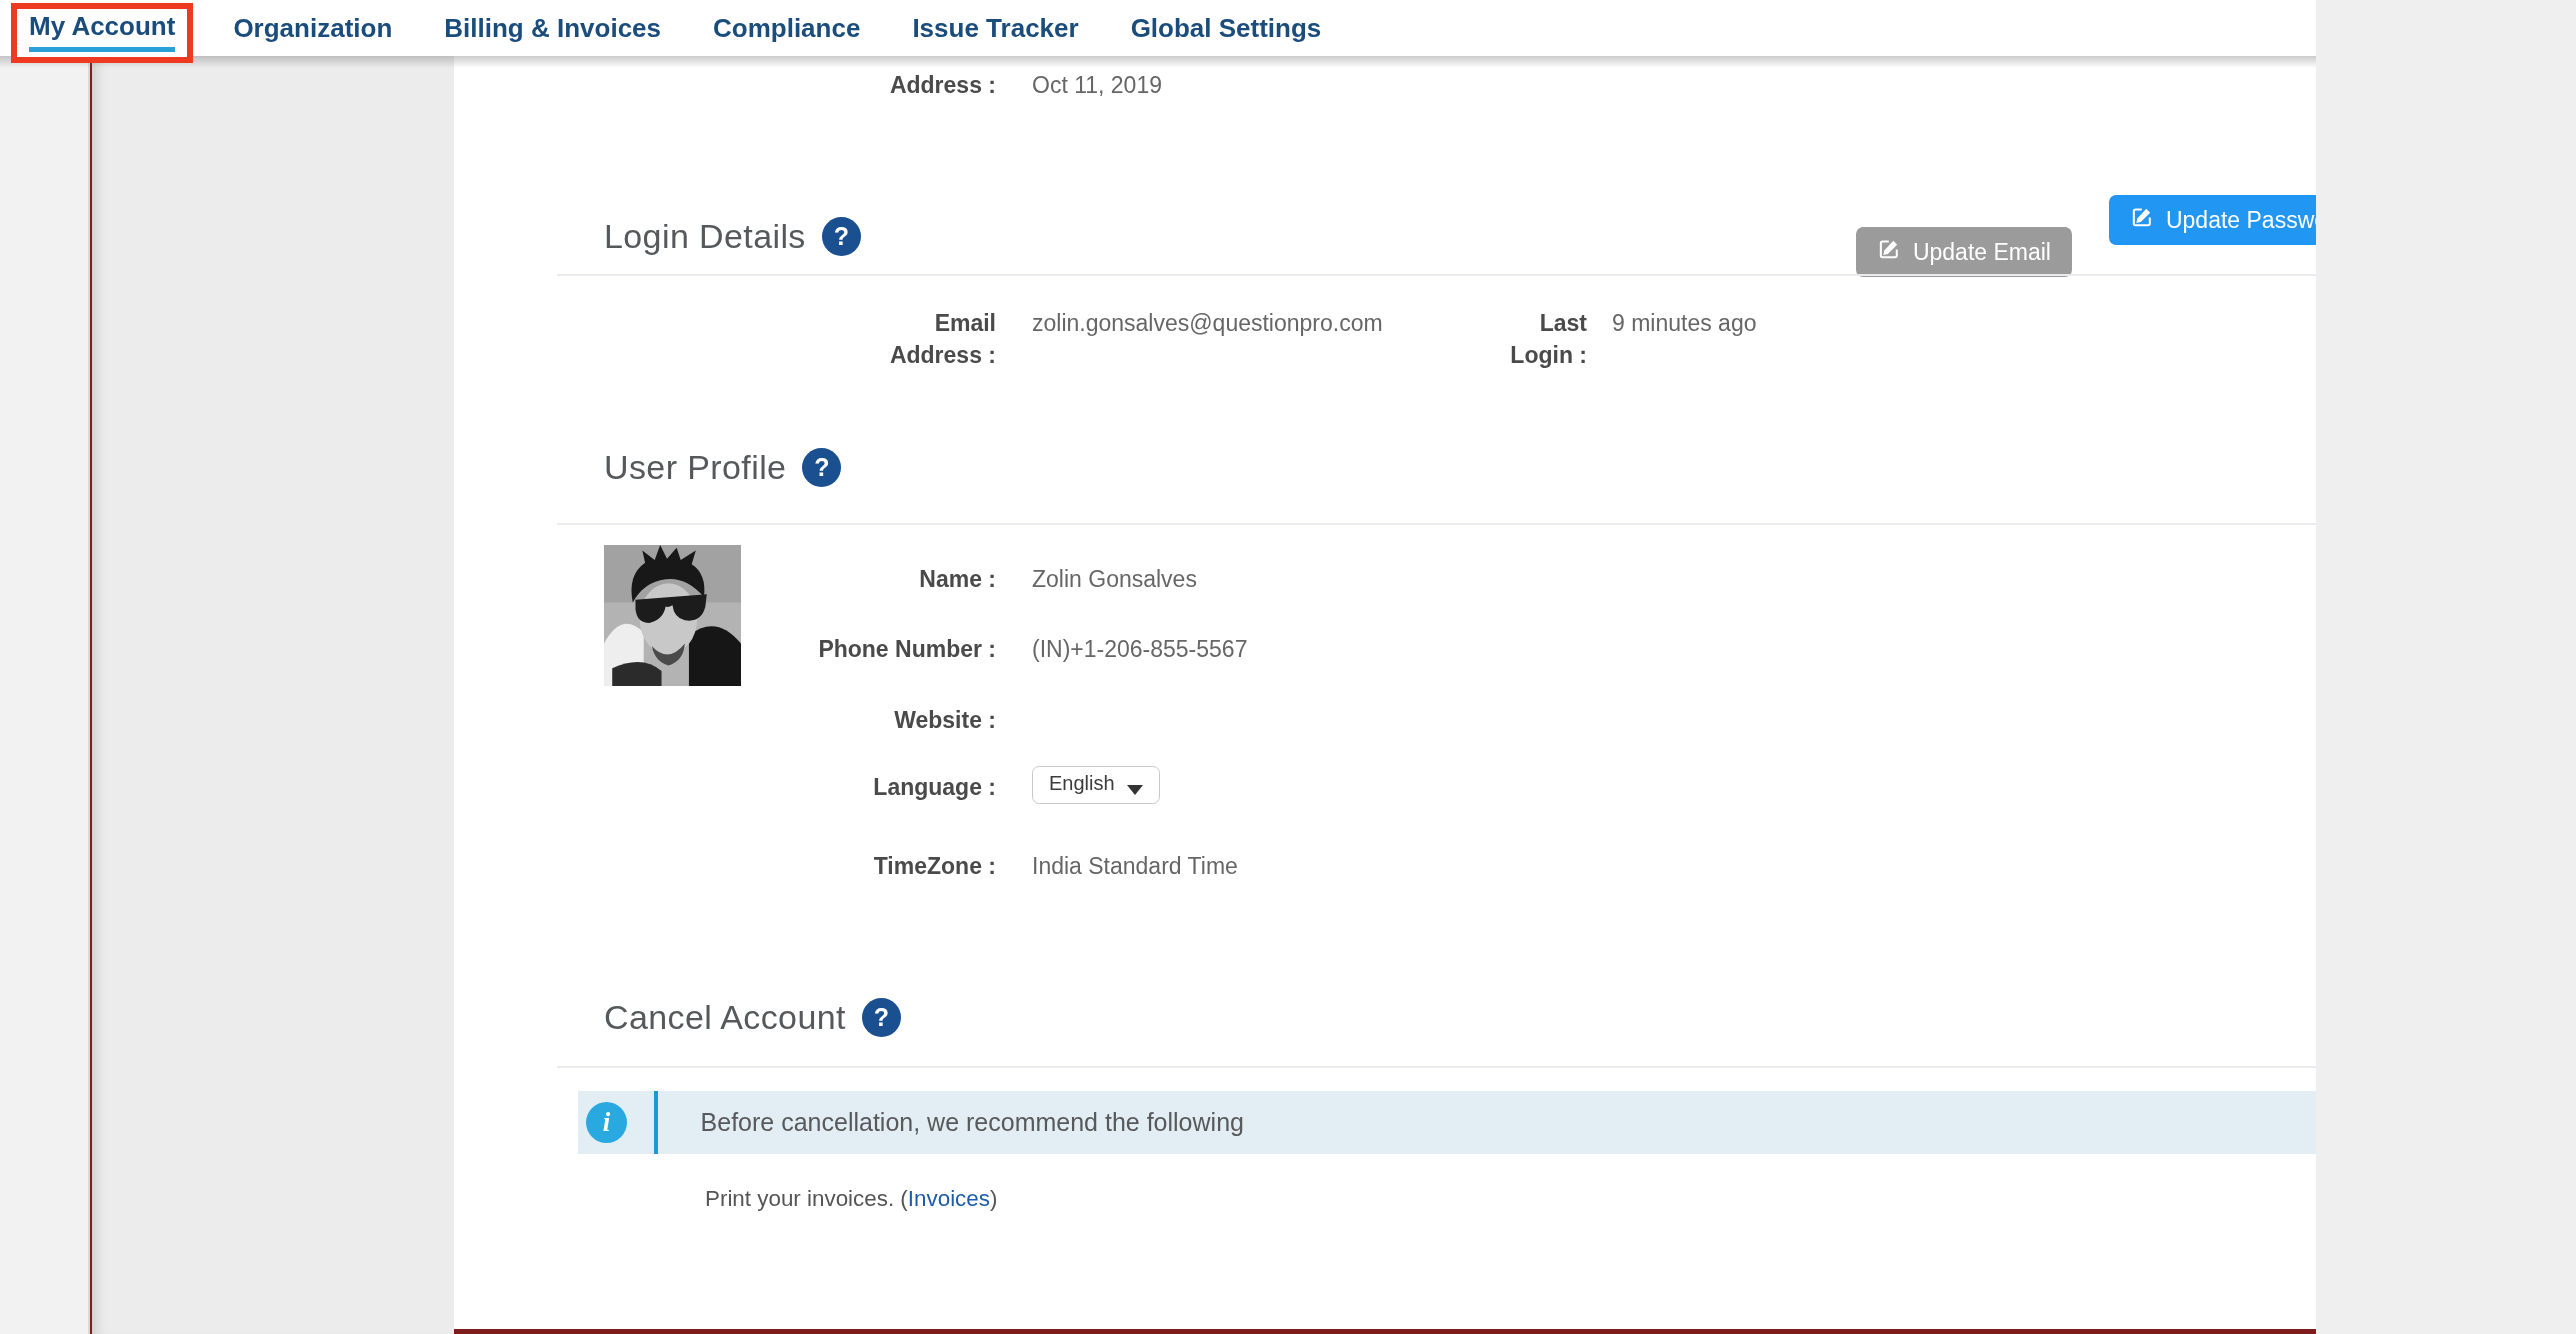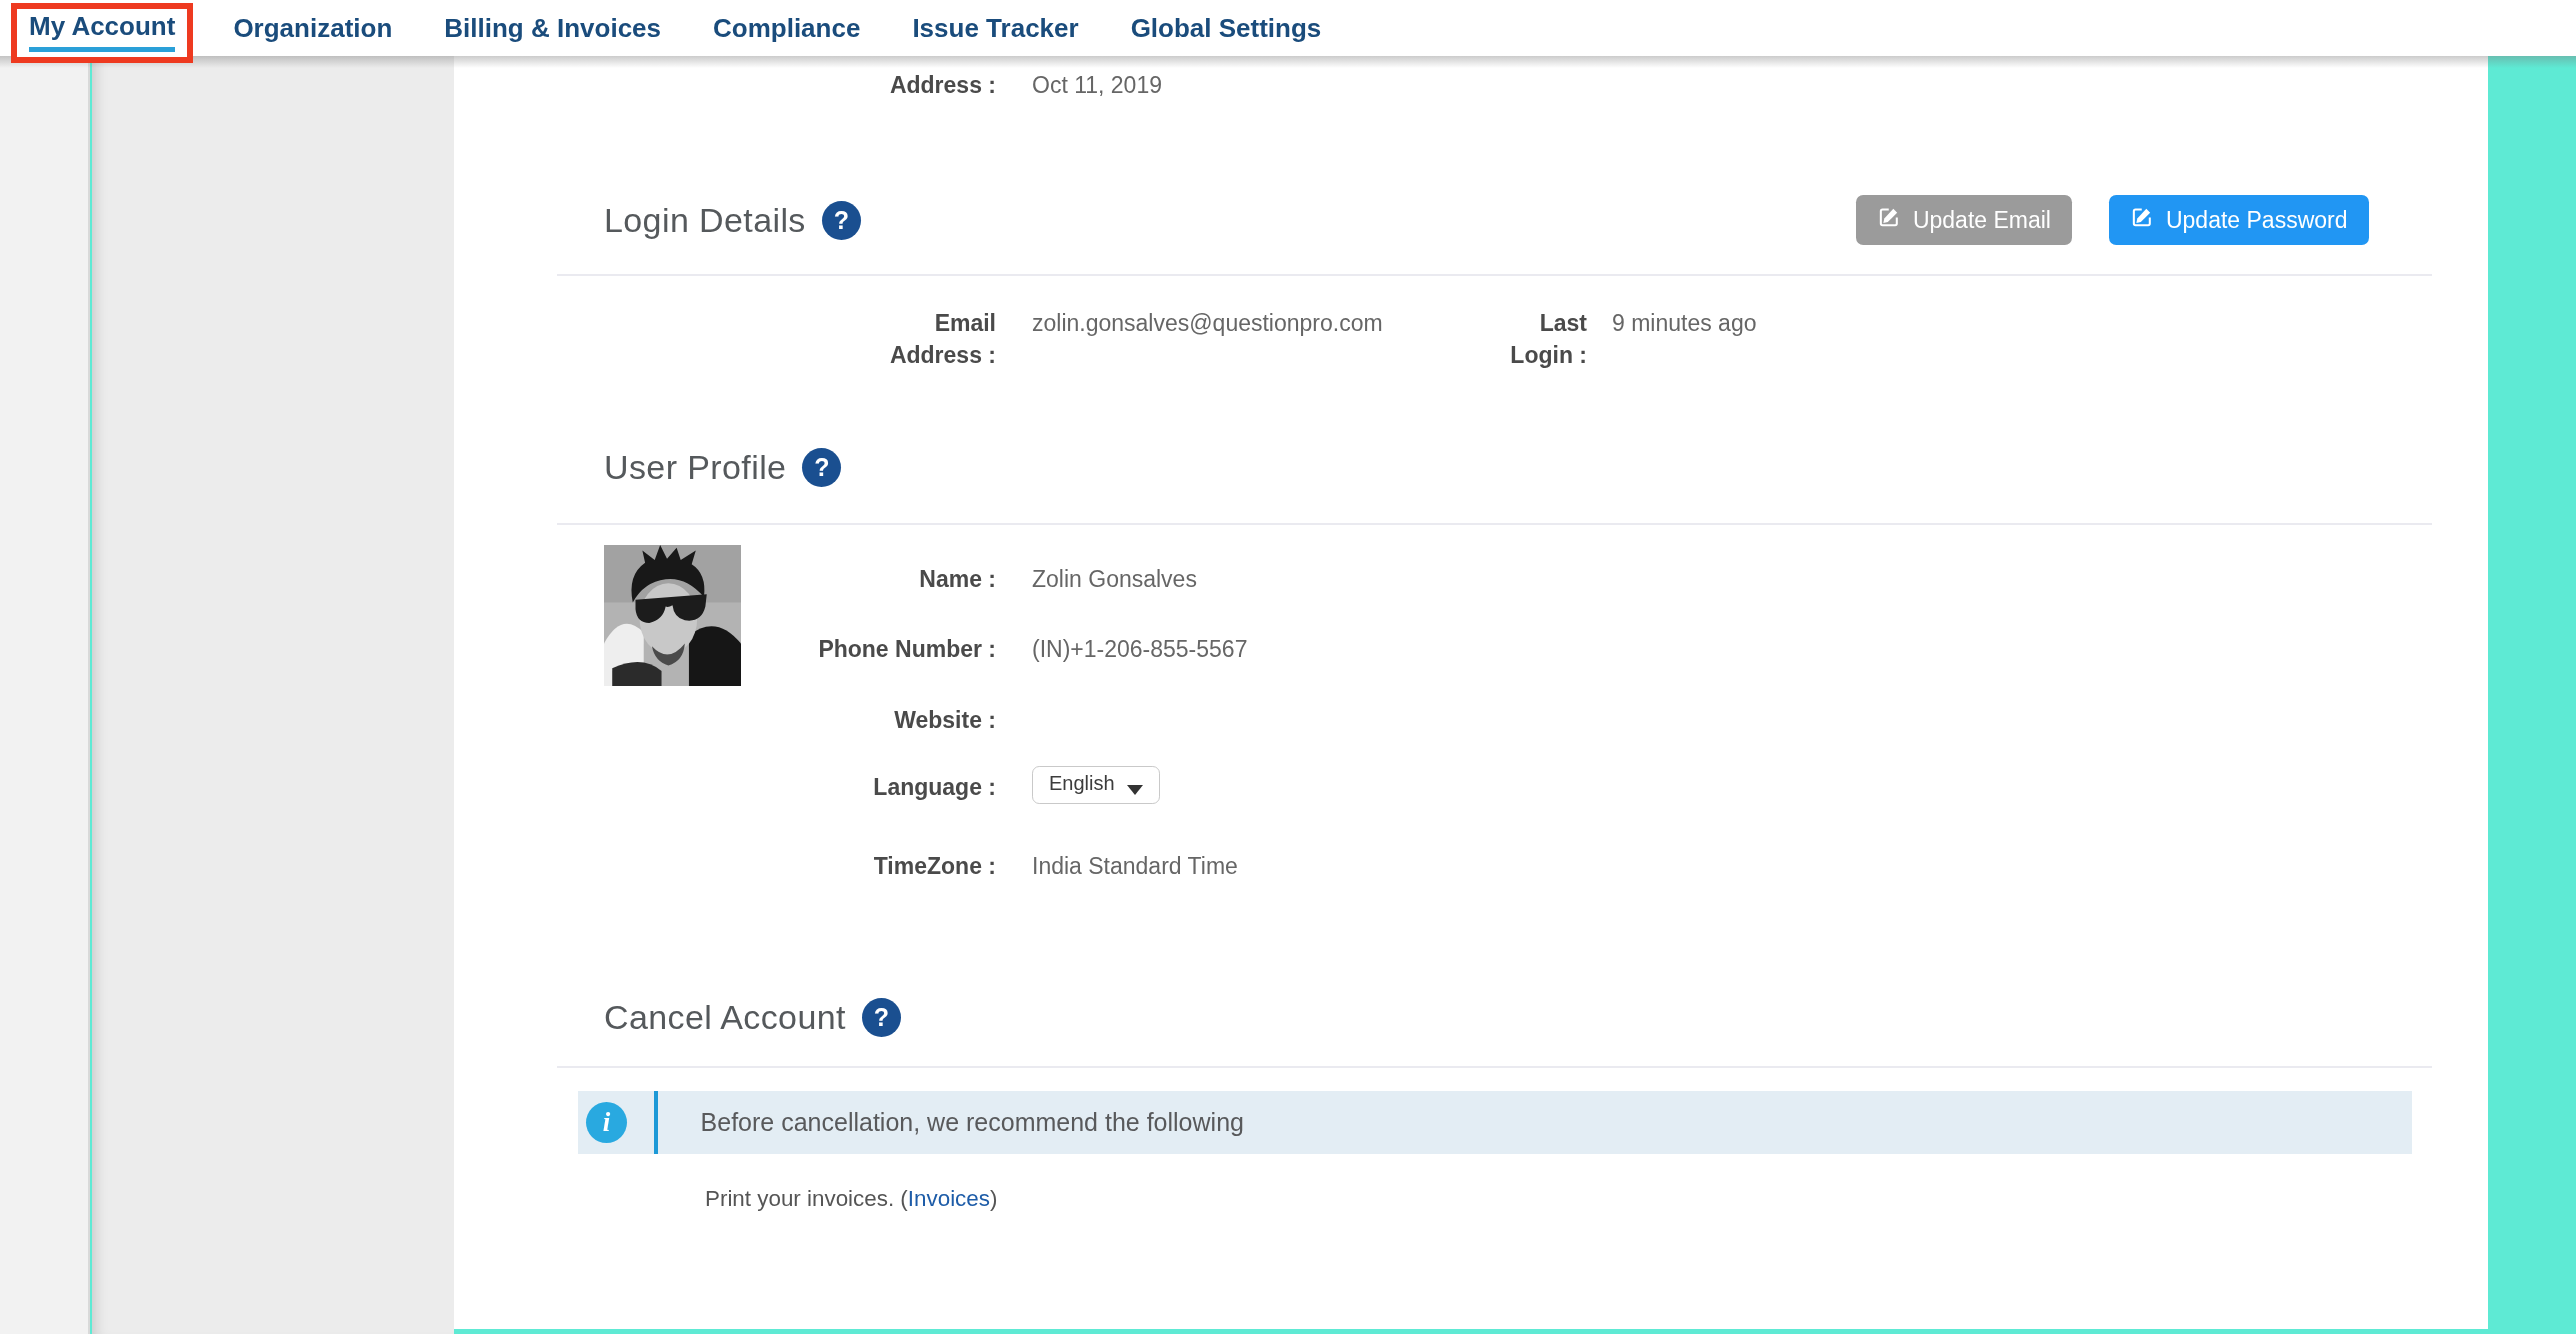--- a/index.html
+++ b/index.html
@@ -1,17 +1,17 @@
 <!DOCTYPE html>
 <html style="font-size:14.3px"><head>
 <meta charset="utf-8">
 <style>
   * { margin:0; padding:0; box-sizing:border-box; }
   body { font-family:"Liberation Sans", sans-serif; background:#efefef; }
-  .screen { position:relative; width:2576px; height:1335px; background:#5eead4; overflow:hidden; }
+  .screen { position:relative; width:2316px; height:1335px; background:#7f1d1d; overflow:hidden; }
 
   
   .topnav { position:absolute; top:0; left:0; right:0; height:56px; background:#fff;
             display:flex; align-items:center; padding-left:23px; gap:52px; z-index:6; }
   .nav-item { font-size:26px; font-weight:600; color:#1a4c7c; cursor:pointer; white-space:nowrap; }
   .nav-item.active .nav-label { display:inline-block; border-bottom:5.4px solid #2aa0d8; padding-bottom:4.5px; }
   .annotation-red { border:6.3px solid #ee3a20; padding:2.7px 11.6px 5.4px 11.6px; margin:-2.7px -11.6px -12.5px -11.6px;
                     position:relative; z-index:7; background:#fff; }
   .nav-shadow { position:absolute; top:56px; left:0; right:0; height:11.6px; z-index:4;
                 background:linear-gradient(to bottom, rgba(120,120,120,.38), rgba(120,120,120,0)); }
@@ -35,21 +35,21 @@
   .heading-wrap { display:flex; align-items:center; gap:16px; }
   .heading { font-size:34px; font-weight:300; color:#55595c; letter-spacing:0.4px; }
   .help-icon { width:39px; height:39px; border-radius:50%; background:#1a4f90; color:#fff;
                font-size:25px; font-weight:bold; display:flex; align-items:center; justify-content:center;
                cursor:pointer; }
   .divider { position:absolute; left:103px; right:56px; height:1.8px; background:#eaeaf0; }
 
   .btns { display:flex; gap:13.4px; }
   .btn { display:inline-flex; align-items:center; gap:11.6px; height:50px; padding:0 21.5px;
          border-radius:7.2px; font-size:23px; color:#fff; cursor:pointer; white-space:nowrap; }
-  .btn.gray { background:#9b9b9b; }
+  .btn.gray { background:#9b9b9b;margin-top:32px; }
   .btn.blue { background:#2196f3;margin-left:23px; }
   .btn svg { width:24px; height:24px; }
 
   
   .photo { position:absolute; left:150px; top:489px; width:137px; height:141px; overflow:hidden; }
   .photo svg { width:100%; height:100%; display:block; }
 
   
   .dropdown { display:inline-flex; align-items:flex-end; gap:12.5px; border:1.8px solid #c9c9c9;
               border-radius:7.2px; padding:5.4px 16px 7.2px 16px; font-size:20px; color:#3c3c3c;

